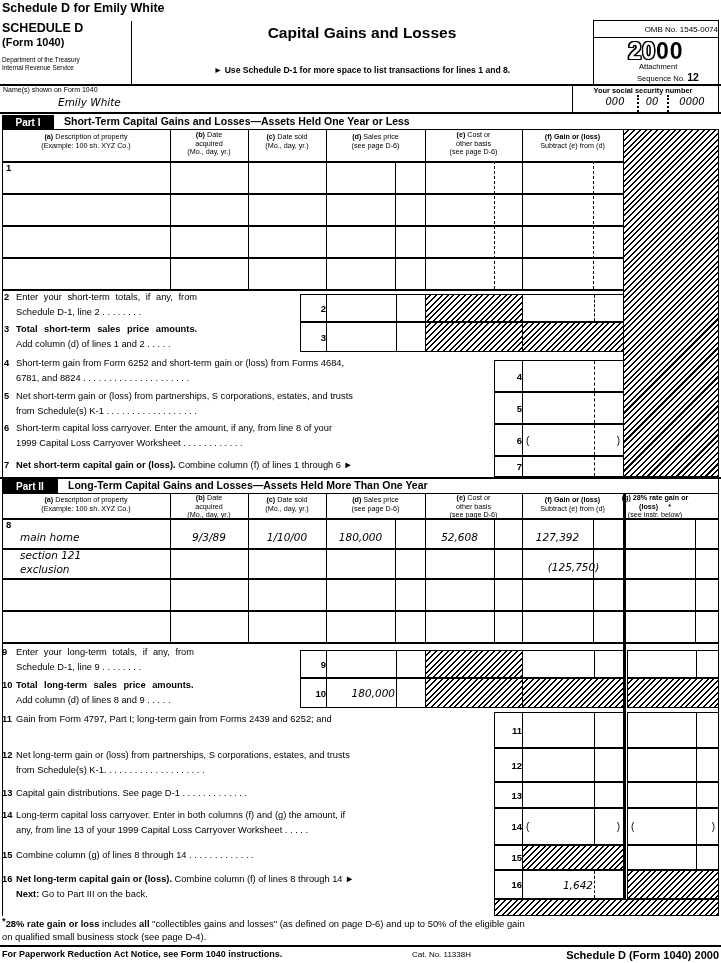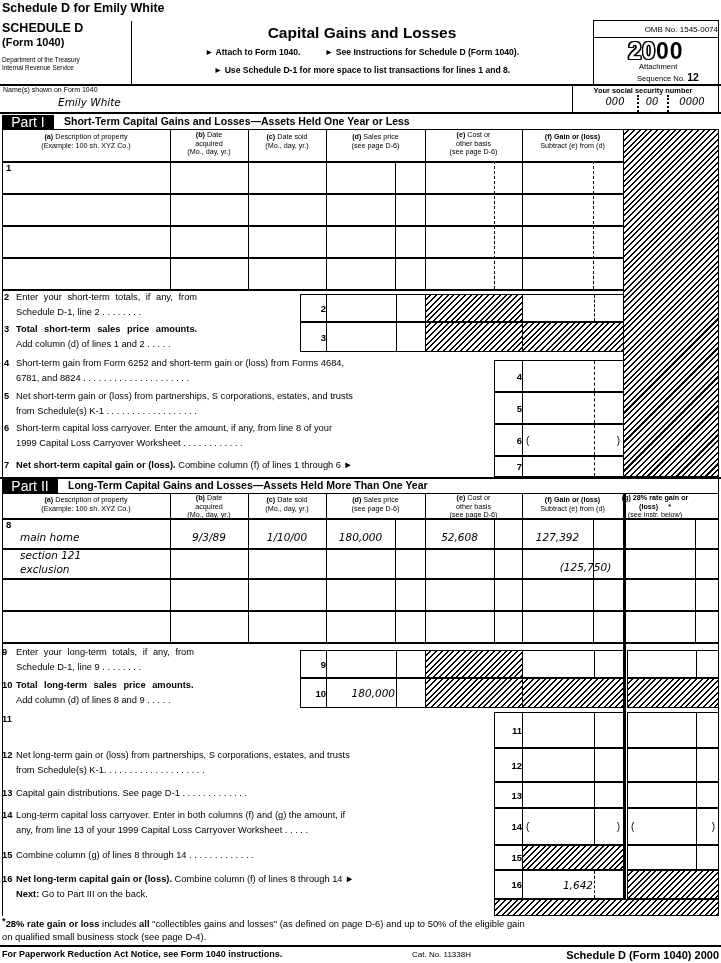--- a/index.html
+++ b/index.html
@@ -13,21 +13,21 @@
   .v{position:absolute;width:0;border-left:1px solid #000;}
   .vd{position:absolute;width:0;border-left:1px dashed #000;}
   .vdot{position:absolute;width:0;border-left:2px dotted #000;}
   .v3{position:absolute;width:3px;background:#000;}
   .h1{position:absolute;height:0;border-top:1px solid #000;}
   .h2{position:absolute;height:0;border-top:2px solid #000;}
   .cell{position:absolute;box-sizing:border-box;border:1px solid #000;background:#fff;
         display:flex;align-items:center;justify-content:flex-end;}
   .hatch{background:repeating-linear-gradient(135deg,#fff 0,#fff 2.6px,#000 2.6px,#000 4.1px);}
   .numbox{font-weight:bold;font-size:9.5px;}
-  .pbar{position:absolute;background:#000;color:#fff;font-weight:normal;font-size:14px;
+  .pbar{position:absolute;background:#000;color:#fff;font-weight:bold;font-size:10px;
         display:flex;align-items:center;justify-content:center;}
   .bartitle{position:absolute;font-weight:bold;font-size:10.5px;white-space:nowrap;}
   .ctr{text-align:center;}
   .yr{color:#fff;text-shadow:-1.3px -1.3px 0 #000,1.3px -1.3px 0 #000,-1.3px 1.3px 0 #000,1.3px 1.3px 0 #000,0 1.3px 0 #000,0 -1.3px 0 #000,1.3px 0 0 #000,-1.3px 0 0 #000;}
   .parcell{justify-content:space-between;padding:0 3px;font-size:10px;}
   .divider{position:absolute;top:0;bottom:0;border-left:1px solid #000;}
   .divdash{position:absolute;top:0;bottom:0;border-left:1px dashed #000;}
   .star{position:relative;top:-3px;font-weight:bold;}
 </style>
 </head>
@@ -37,24 +37,20 @@
 
   <div class="t b" style="left:2px;top:1px;font-size:12.5px;">Schedule D for Emily White</div>
 
   <div class="v" style="left:131px;top:21px;height:63px;"></div>
   <div class="t b" style="left:2px;top:21px;font-size:12.5px;">SCHEDULE D</div>
   <div class="t b" style="left:2px;top:36px;font-size:11px;">(Form 1040)</div>
   <div class="t" style="left:2px;top:56px;font-size:6.4px;">Department of the Treasury</div>
   <div class="t" style="left:2px;top:64px;font-size:6.4px;">Internal Revenue Service</div>
 
   <div class="t b ctr" style="left:131px;top:24px;width:462px;white-space:nowrap;font-size:15.5px;">Capital Gains and Losses</div>
-  <div class="t ctr" style="left:131px;top:47px;width:462px;font-size:8.6px;font-weight:bold;">
-    <span>► Attach to Form 1040.</span>
-    <span style="margin-left:22px;">► See Instructions for Schedule D (Form 1040).</span>
-  </div>
   <div class="t ctr b" style="left:131px;top:65px;width:462px;font-size:8.6px;">► Use Schedule D-1 for more space to list transactions for lines 1 and 8.</div>
 
   <div class="cell" style="left:593px;top:20px;width:126px;height:18px;font-size:8px;">
     <span>OMB No. 1545-0074</span>
   </div>
   <div class="v" style="left:593px;top:38px;height:46px;"></div>
   <div class="v" style="left:718px;top:20px;height:64px;"></div>
   <div class="t ctr" style="left:593px;top:38px;width:126px;font-size:23px;font-weight:bold;letter-spacing:1px;">
     <span class="yr">20</span><span>00</span>
   </div>
@@ -246,21 +242,21 @@
   <div class="t b" style="left:6px;top:519px;font-size:9.5px;">8</div>
   <div class="t ent" style="left:20px;top:531px;">main home</div>
   <div class="t ent ctr" style="left:170px;top:531px;width:78px;">9/3/89</div>
   <div class="t ent ctr" style="left:248px;top:531px;width:78px;">1/10/00</div>
   <div class="t ent ctr" style="left:326px;top:531px;width:69px;">180,000</div>
   <div class="t ent ctr" style="left:425px;top:531px;width:69px;">52,608</div>
   <div class="t ent ctr" style="left:522px;top:531px;width:71px;">127,392</div>
   <div class="h2" style="left:2px;top:548px;width:717px;"></div>
   <div class="t ent" style="left:20px;top:549px;">section 121</div>
   <div class="t ent" style="left:20px;top:563px;">exclusion</div>
-  <div class="t ent ctr" style="left:548px;top:561px;width:75px;">(125,750)</div>
+  <div class="t ent ctr" style="left:536px;top:561px;width:75px;">(125,750)</div>
   <div class="h2" style="left:2px;top:578px;width:717px;"></div>
   <div class="h2" style="left:2px;top:610px;width:717px;"></div>
   <div class="h2" style="left:2px;top:642px;width:717px;"></div>
 
   <div class="t b fs9" style="left:2px;top:645px;">9</div>
   <div class="t fs9" style="left:16px;top:645px;word-spacing:3px;">Enter your long-term totals, if any, from</div>
   <div class="t fs9" style="left:16px;top:660px;text-align:right;">Schedule D-1, line 9 .   .   .   .   .   .   .   .</div>
   <div class="cell numbox" style="left:300px;top:650px;width:27px;height:28px;">9</div>
   <div class="cell" style="left:326px;top:650px;width:100px;height:28px;">
       <div class="divider" style="left:69px;"></div>
@@ -279,20 +275,21 @@
   <div class="cell numbox" style="left:300px;top:678px;width:27px;height:30px;">10</div>
   <div class="cell" style="left:326px;top:678px;width:100px;height:30px;">
     <span class="ent" style="margin-right:30px;">180,000</span>
     <div class="divider" style="left:69px;"></div>
   </div>
   <div class="cell hatch" style="left:425px;top:678px;width:98px;height:30px;"></div>
   <div class="cell hatch" style="left:522px;top:678px;width:102px;height:30px;"></div>
   <div class="cell hatch" style="left:627px;top:678px;width:92px;height:30px;"></div>
 
   <div class="t b fs9" style="left:2px;top:712px;">11</div>
+  <div class="t fs9" style="left:16px;top:712px;">Gain from Form 4797, Part I; long-term gain from Forms 2439 and 6252; and</div>
   <div class="cell numbox" style="left:494px;top:712px;width:29px;height:36px;">11</div>
   <div class="cell" style="left:522px;top:712px;width:102px;height:36px;">
       <div class="divider" style="left:71px;"></div>
     </div>
   <div class="cell" style="left:627px;top:712px;width:92px;height:36px;">
       <div class="divider" style="left:68px;"></div>
     </div>
 
   <div class="t b fs9" style="left:2px;top:748px;">12</div>
   <div class="t fs9" style="left:16px;top:748px;">Net long-term gain or (loss) from partnerships, S corporations, estates, and trusts</div>

